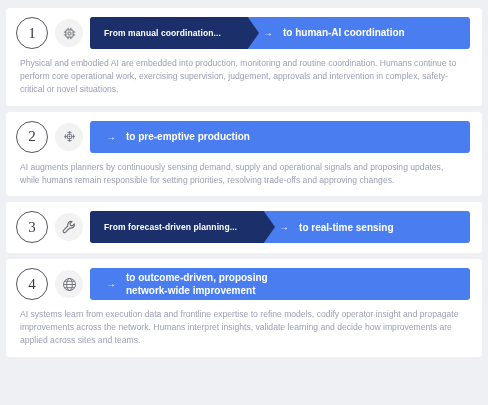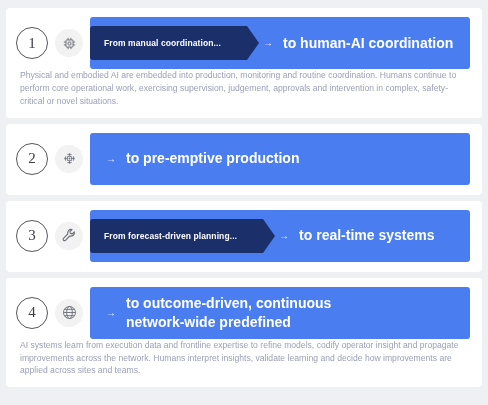--- a/index.html
+++ b/index.html
@@ -66,21 +66,21 @@
     display: flex;
     align-items: center;
     justify-content: center;
   }
   .icon-chip svg { display: block; }
 
   
   .banner {
     position: relative;
     flex: 1 1 auto;
-    height: 52px;
+    height: 32px;
     background: #4a7ef0;
     border-radius: 3px;
     display: flex;
     align-items: center;
     overflow: hidden;
     min-width: 0;
   }
 
   .banner-left {
     position: relative;
@@ -121,30 +121,31 @@
     z-index: 3;
     margin-left: 16px;
     color: #ffffff;
     font-size: 10px;
     line-height: 1;
     flex: 0 0 auto;
   }
 
   .banner-right-label {
     color: #ffffff;
-    font-size: 14px;
+    font-size: 10px;
     font-weight: bold;
     line-height: 1.32;
     margin-left: 10px;
     padding-right: 10px;
     z-index: 3;
   }
   .banner-right-label .l2 { display: block; }
 
   .card-body {
+    margin-top: 8px;
     color: #9ba0b4;
     font-size: 8.6px;
     line-height: 1.5;
     padding-left: 4px;
     padding-right: 6px;
   }
 </style>
 </head>
 <body>
 
@@ -189,39 +190,40 @@
         </svg>
       </div>
       <div class="banner">
         <span class="arrow-mark">→</span>
         <div class="banner-right-label">
           <span class="l1">to pre-emptive production</span>
           <span class="l2"></span>
         </div>
       </div>
     </div>
+    <div class="card-body">AI augments planners by continuously sensing demand, supply and operational signals and proposing updates, while humans remain responsible for setting priorities, resolving trade-offs and approving changes.</div>
   </div>
 
   <div class="card">
     <div class="card-head">
       <div class="num-circle">
         <span>3</span>
       </div>
       <div class="icon-chip">
         <svg width="17" height="17" viewBox="0 0 24 24" fill="none" stroke="#6b6f78" stroke-width="1.6" stroke-linecap="round" stroke-linejoin="round">
           <path d="M15.5 3.5a5 5 0 0 0-5.9 6.4L3.8 15.7a2 2 0 1 0 2.8 2.8l5.8-5.8a5 5 0 0 0 6.4-5.9l-2.9 2.9-2.6-.7-.7-2.6z"></path>
         </svg>
       </div>
       <div class="banner">
         <div class="banner-left">
           <span class="banner-left-label">From forecast-driven planning...</span>
         </div>
         <span class="arrow-mark">→</span>
         <div class="banner-right-label">
-          <span class="l1">to real-time systems</span>
+          <span class="l1">to real-time sensing</span>
           <span class="l2"></span>
         </div>
       </div>
     </div>
   </div>
 
   <div class="card">
     <div class="card-head">
       <div class="num-circle">
         <span>4</span>
@@ -229,21 +231,21 @@
       <div class="icon-chip">
         <svg width="17" height="17" viewBox="0 0 24 24" fill="none" stroke="#6b6f78" stroke-width="1.3">
           <circle cx="12" cy="12" r="8.5"></circle>
           <ellipse cx="12" cy="12" rx="4" ry="8.5"></ellipse>
           <path d="M3.5 12h17M4.8 7.5h14.4M4.8 16.5h14.4"></path>
         </svg>
       </div>
       <div class="banner">
         <span class="arrow-mark">→</span>
         <div class="banner-right-label">
-          <span class="l1">to outcome-driven, continuous</span>
-          <span class="l2">network-wide predefined</span>
+          <span class="l1">to outcome-driven, proposing</span>
+          <span class="l2">network-wide improvement</span>
         </div>
       </div>
     </div>
     <div class="card-body">AI systems learn from execution data and frontline expertise to refine models, codify operator insight and propagate improvements across the network. Humans interpret insights, validate learning and decide how improvements are applied across sites and teams.</div>
   </div>
 
 </div>
 
 </body></html>

